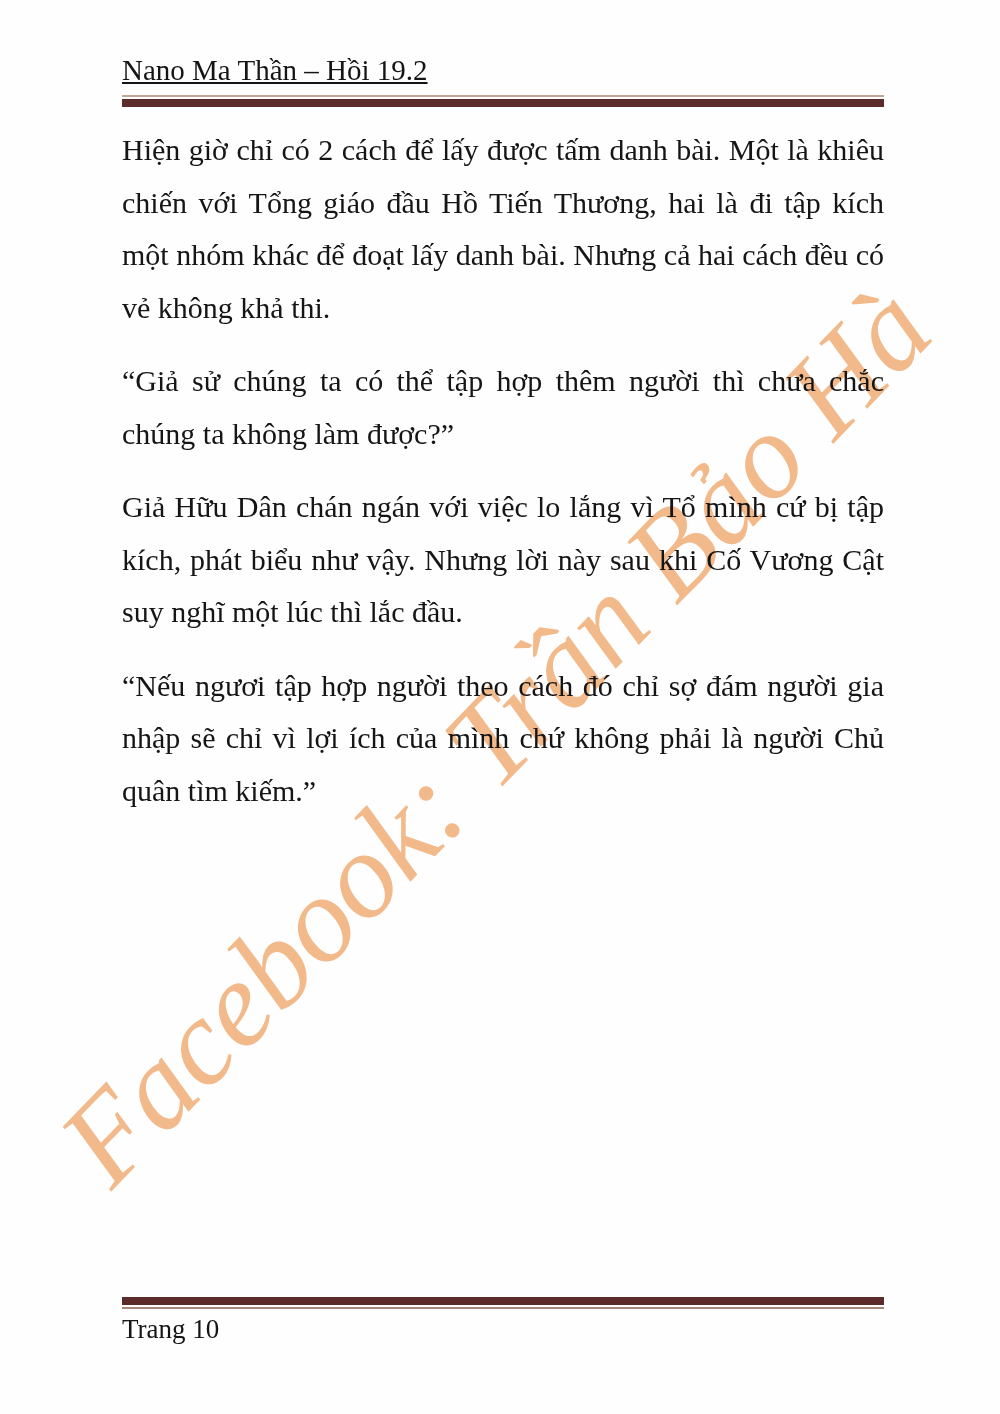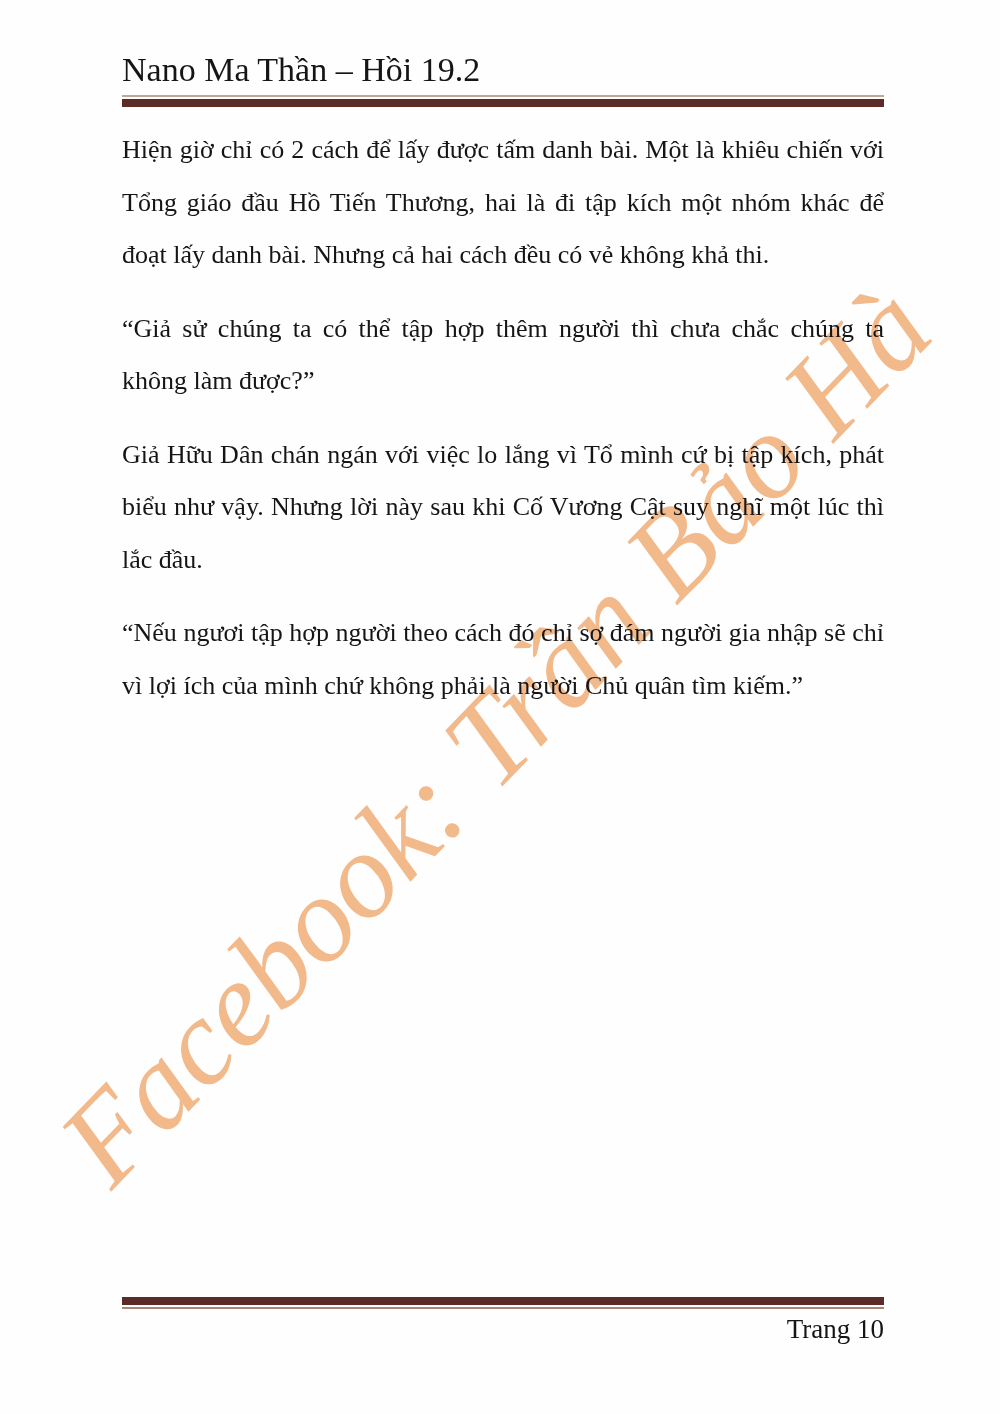--- a/index.html
+++ b/index.html
@@ -31,48 +31,48 @@
   }
   .content {
     position: relative;
     z-index: 1;
     padding: 52px 116px 0 122px;
   }
   .header-row {
     display: flex;
     justify-content: space-between;
     align-items: flex-start;
-    font-size: 34px;
+    font-size: 29px;
     line-height: 36px;
+    text-decoration: underline;
   }
   
   .rule-header { margin-top: 7px; }
   .rule-header .thin  { height: 2px; background: #bfa795; }
   .rule-header .gap   { height: 2px; background: transparent; }
   .rule-header .thick { height: 8px; background: #5a2b28; }
-  .body-text { margin-top: 17px; font-size: 26px; line-height: 52.5px; }
+  .body-text { margin-top: 17px; font-size: 30px; line-height: 52.5px; }
   .body-text p {
     text-align: justify;
     margin: 0 0 21px 0;
   }
   .body-text p:last-child { margin-bottom: 0; }
   
   .footer {
     position: absolute;
     z-index: 1;
     left: 122px;
     right: 116px;
     top: 1297px;
   }
   .rule-footer .thick { height: 8px; background: #5a2b28; }
   .rule-footer .gap   { height: 2px; background: transparent; }
   .rule-footer .thin  { height: 2px; background: #a8887b; }
   .page-number {
     margin-top: 3px;
-    text-align: right;
     font-size: 27px;
     line-height: 34px;
   }
 </style>
 </head>
 <body>
 
 <div class="page">
 
   <div class="watermark">Facebook: Trần Bảo Hà</div>

